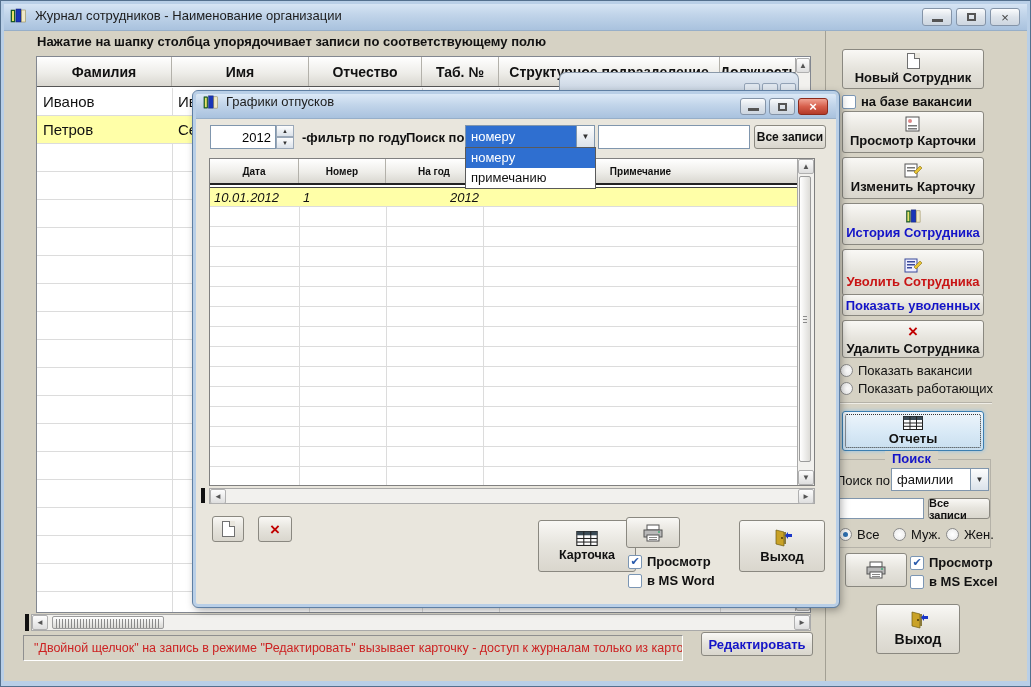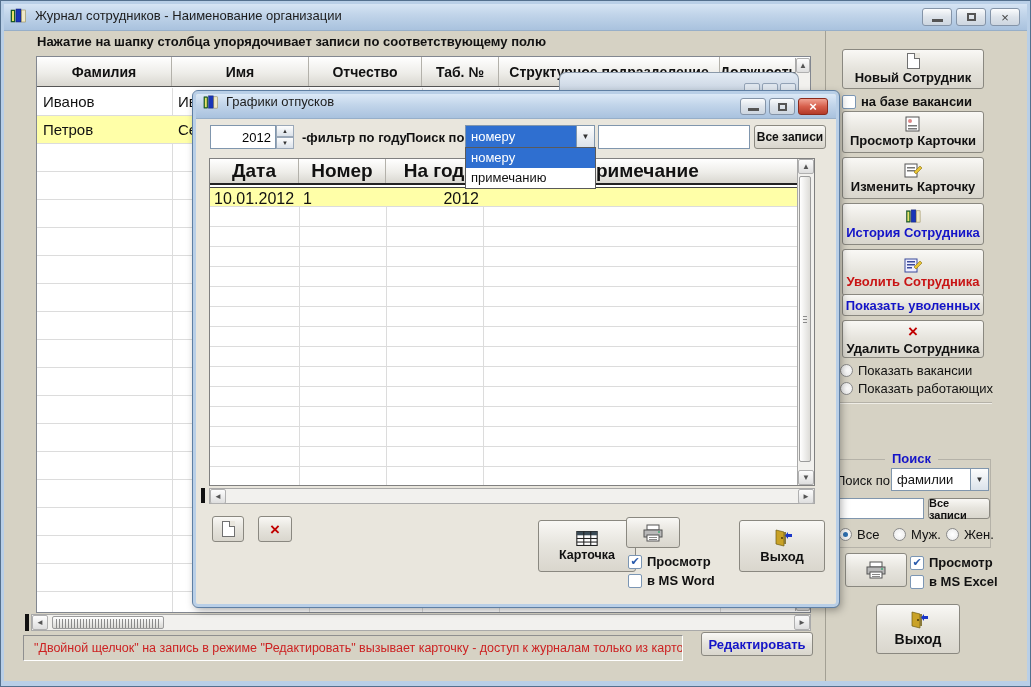--- a/index.html
+++ b/index.html
@@ -106,25 +106,25 @@
   .spin-b { flex:1; border:1px solid #9aa8b8; background:linear-gradient(#fdfdfd,#dbe2ea); display:flex; align-items:center; justify-content:center; font-size:6px; color:#333; }
   .dlg-label { position:absolute; font-weight:bold; font-size:13px; white-space:nowrap; }
 
   .combo-sel .val { background:#2f6fd0; color:#fff; }
   .dropdown { position:absolute; left:269px; top:53px; width:131px; background:#fff; border:1px solid #5a5a5a; z-index:30; }
   .opt { height:20px; line-height:20px; padding-left:5px; font-size:13px; white-space:nowrap; }
   .opt.hi { background:#2f6fd0; color:#fff; }
 
   .dlg-table { position:absolute; left:13px; top:64px; width:606px; height:328px; background:#fff; border:1px solid #808080; }
   .dt-header { position:absolute; left:0; top:0; width:588px; height:26px; display:flex; border-bottom:2px solid #222; }
-  .dt-header .hcell { font-size:19px; }
+  .dt-header .hcell { font-size:10px; }
   .dt-rows { position:absolute; left:0; top:28px; bottom:0; width:588px;
     background:repeating-linear-gradient(180deg,#ffffff 0 19px,#dcdcdc 19px 20px); }
   .drow { position:absolute; left:0; top:0; width:100%; height:19px; background:#ffffa8; display:flex; border-top:1px solid #444; }
-  .drow .cell { padding:2px 4px 0 4px; font-size:16px; white-space:nowrap; overflow:hidden; }
+  .drow .cell { padding:2px 4px 0 4px; font-size:13px; white-space:nowrap; overflow:hidden;font-style:italic; }
 
   .dlg-small-btn { position:absolute; width:32px; height:26px; }
   .big-btn { position:absolute; flex-direction:column; gap:2px; }
 
   .page-ico { position:relative; width:13px; height:16px; background:#fff; border:1px solid #707070; }
   .page-ico::after { content:""; position:absolute; right:-1px; top:-1px; width:5px; height:5px;
     background:#e9e6dd; border-left:1px solid #707070; border-bottom:1px solid #707070; }
   .xglyph { font-size:17px; font-weight:bold; color:#c00000; line-height:1; }
 </style>
 </head>
@@ -277,20 +277,31 @@
       <span class="radio"></span>
       <span>Показать вакансии</span>
     </div>
     <div class="radio-row" style="left:14px;top:350px">
       <span class="radio"></span>
       <span>Показать работающих</span>
     </div>
 
     <div class="hline" style="left:2px;top:371px;width:164px"></div>
 
+    <div class="btn reports-btn">
+      <svg width="20" height="14" viewBox="0 0 20 14">
+        <rect x="0.5" y="0.5" width="19" height="13" fill="#fff" stroke="#222"></rect>
+        <rect x="0.5" y="0.5" width="19" height="3.5" fill="#3a4a55"></rect>
+        <line x1="7" y1="0.5" x2="7" y2="13.5" stroke="#222"></line>
+          <line x1="13.5" y1="0.5" x2="13.5" y2="13.5" stroke="#222"></line>
+        <line x1="0.5" y1="7" x2="19.5" y2="7" stroke="#222"></line>
+          <line x1="0.5" y1="10.3" x2="19.5" y2="10.3" stroke="#222"></line>
+      </svg>
+      <span class="lbl">Отчеты</span>
+    </div>
 
     <div class="search-frame">
       <div class="legend"><span>Поиск</span></div>
       <div style="position:absolute;left:3px;top:13px;font-size:13px;white-space:nowrap">Поиск по</div>
       <div class="combo" style="position:absolute;left:58px;top:8px;width:98px">
         <span class="val">фамилии</span>
         <span class="drop">
             <span>▼</span>
           </span>
       </div>

